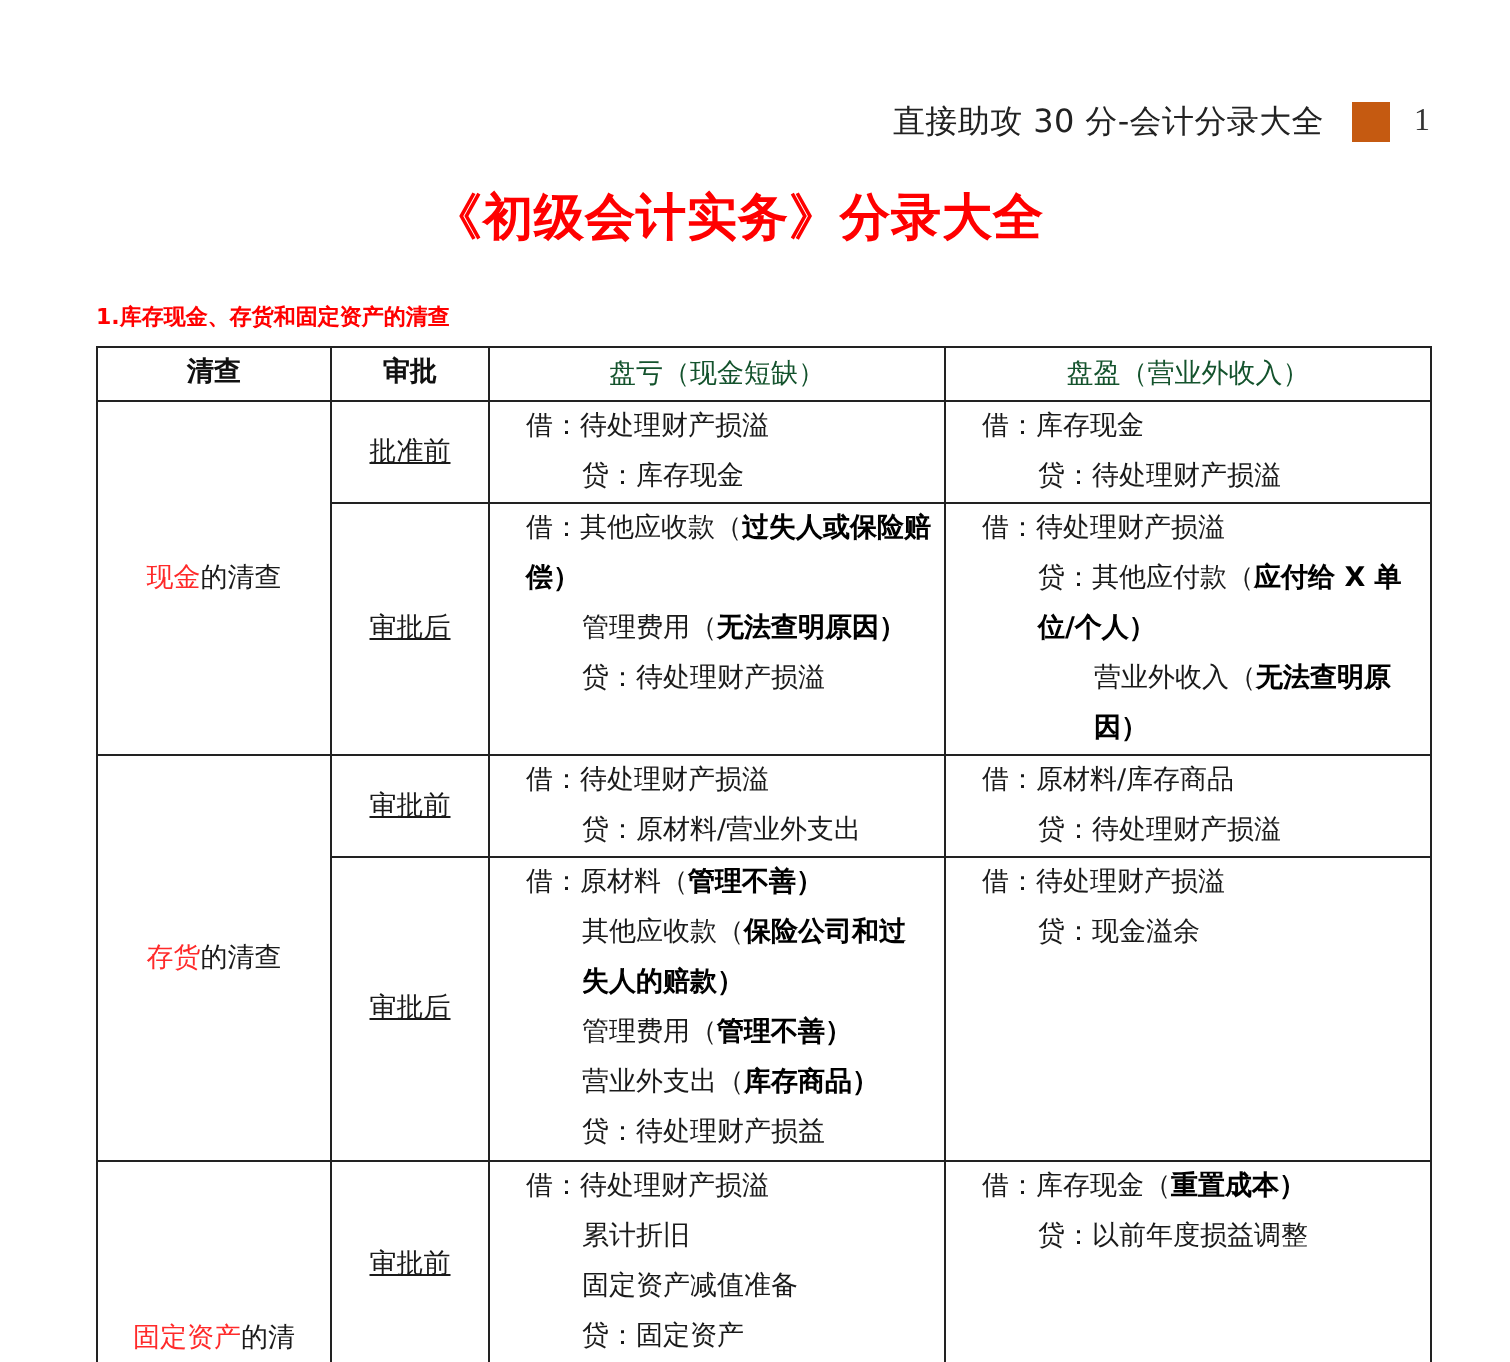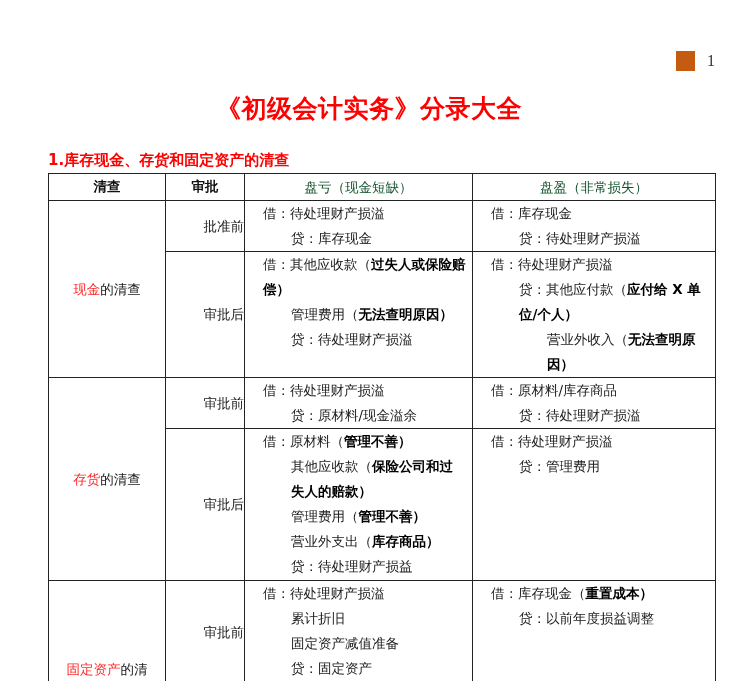--- a/index.html
+++ b/index.html
@@ -4,59 +4,60 @@
 <style>
   html, body { margin:0; padding:0; background:#ffffff; }
   body { width:755px; height:681px; overflow:hidden; position:relative;
          font-family:"DejaVu Sans","Liberation Sans",sans-serif; color:#1a1a1a; }
   .header { position:absolute; top:48px; right:40px; height:26px; display:flex; align-items:center; }
   .header-title { font-size:16px; color:#222; margin-right:14px; letter-spacing:0.2px; }
   .header-square { width:19px; height:20px; background:#c55a11; margin-right:12px; }
   .header-page { font-family:"Liberation Serif","DejaVu Serif",serif; font-size:16px; color:#333; }
   .doc-title { position:absolute; top:92px; left:0; width:718px; text-align:center;
                font-size:25px; font-weight:bold; color:#ff0000; letter-spacing:0.5px; padding-left:20px; box-sizing:border-box;}
-  .section-heading { position:absolute; top:151px; left:48px; font-size:15px; font-weight:bold; color:#ff0000; }
+  .section-heading { position:absolute; top:151px; left:48px; font-size:11px; font-weight:bold; color:#ff0000; }
   table.ledger { position:absolute; top:173px; left:48px; border-collapse:collapse; table-layout:fixed; width:667px; }
   table.ledger td, table.ledger th { border:1px solid #222; font-size:13.5px; line-height:25px; padding:0; vertical-align:middle; }
   table.ledger th { height:26px; text-align:center; font-weight:normal; }
   th.bold { font-weight:bold !important; color:#111;font-family:Liberation Mono, monospace; }
   th.red { color:#14532d; }
   td.cat { text-align:center;border-radius:25px; }
-  td.stage { text-align:right; }
+  td.stage { text-align:center;text-decoration:underline; }
   td.entry { padding:0 6px !important; vertical-align:top !important; }
   .red { color:#ff2a2a; }
   .line { display:block;margin-left:12px; }
   .i1 { padding-left:28px; }
   .i2 { padding-left:56px; }
   b { font-weight:bold; color:#000; }
 </style>
 </head>
 <body>
 
 <div class="header">
+  <span class="header-title">直接助攻 30 分-会计分录大全</span>
   <span class="header-square"></span>
   <span class="header-page">1</span>
 </div>
 
 <div class="doc-title">《初级会计实务》分录大全</div>
 <div class="section-heading">1.库存现金、存货和固定资产的清查</div>
 
 <table class="ledger">
   <colgroup>
     <col style="width:117px">
       <col style="width:79px">
       <col style="width:228px">
       <col style="width:243px">
   </colgroup>
   <thead>
     <tr>
       <th class="bold">清查</th>
       <th class="bold">审批</th>
       <th class="red">盘亏（现金短缺）</th>
-      <th class="red">盘盈（非常损失）</th>
+      <th class="red">盘盈（营业外收入）</th>
     </tr>
   </thead>
   <tbody id="tbody">
       <tr style="height: 50px;">
         <td class="cat" rowspan="2"><span class="red">现金</span><span>的清查</span></td>
         <td class="stage">批准前</td>
         <td class="entry">
           <span class="line"><span>借：待处理财产损溢</span><b></b></span>
           <span class="line i1"><span>贷：库存现金</span><b></b></span>
         </td>
@@ -76,39 +77,39 @@
           <span class="line"><span>借：待处理财产损溢</span><b></b></span>
           <span class="line i1"><span>贷：其他应付款（</span><b>应付给 X 单位/个人）</b></span>
           <span class="line i2"><span>营业外收入（</span><b>无法查明原因）</b></span>
         </td>
       </tr>
       <tr style="height: 50px;">
         <td class="cat" rowspan="2"><span class="red">存货</span><span>的清查</span></td>
         <td class="stage">审批前</td>
         <td class="entry">
           <span class="line"><span>借：待处理财产损溢</span><b></b></span>
-          <span class="line i1"><span>贷：原材料/现金溢余</span><b></b></span>
+          <span class="line i1"><span>贷：原材料/营业外支出</span><b></b></span>
         </td>
         <td class="entry">
           <span class="line"><span>借：原材料/库存商品</span><b></b></span>
           <span class="line i1"><span>贷：待处理财产损溢</span><b></b></span>
         </td>
       </tr>
       <tr style="height: 152px;">
         <td class="stage">审批后</td>
         <td class="entry">
           <span class="line"><span>借：原材料（</span><b>管理不善）</b></span>
           <span class="line i1"><span>其他应收款（</span><b>保险公司和过失人的赔款）</b></span>
           <span class="line i1"><span>管理费用（</span><b>管理不善）</b></span>
           <span class="line i1"><span>营业外支出（</span><b>库存商品）</b></span>
           <span class="line i1"><span>贷：待处理财产损益</span><b></b></span>
         </td>
         <td class="entry">
           <span class="line"><span>借：待处理财产损溢</span><b></b></span>
-          <span class="line i1"><span>贷：管理费用</span><b></b></span>
+          <span class="line i1"><span>贷：现金溢余</span><b></b></span>
         </td>
       </tr>
       <tr style="height: 104px;">
         <td class="cat" rowspan="1" style="vertical-align: bottom; padding-bottom: 2px;"><span class="red">固定资产</span><span>的清</span></td>
         <td class="stage">审批前</td>
         <td class="entry">
           <span class="line"><span>借：待处理财产损溢</span><b></b></span>
           <span class="line i1"><span>累计折旧</span><b></b></span>
           <span class="line i1"><span>固定资产减值准备</span><b></b></span>
           <span class="line i1"><span>贷：固定资产</span><b></b></span>

